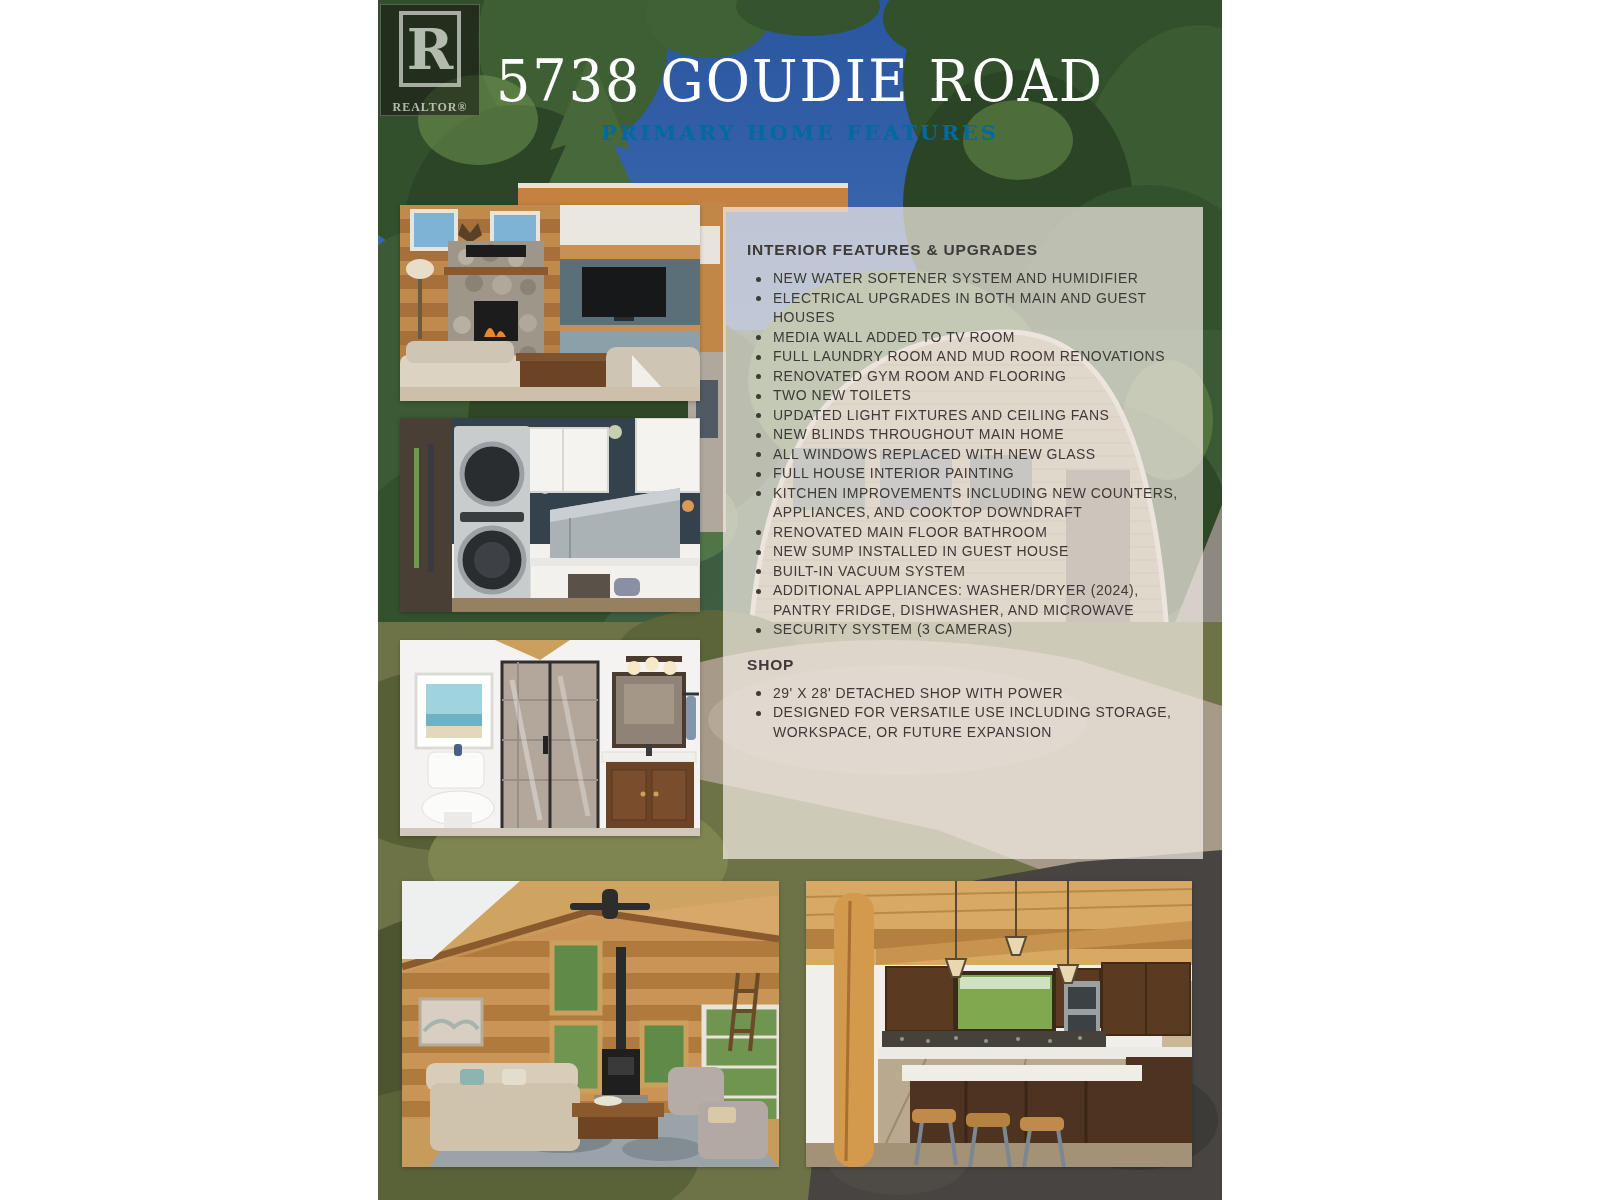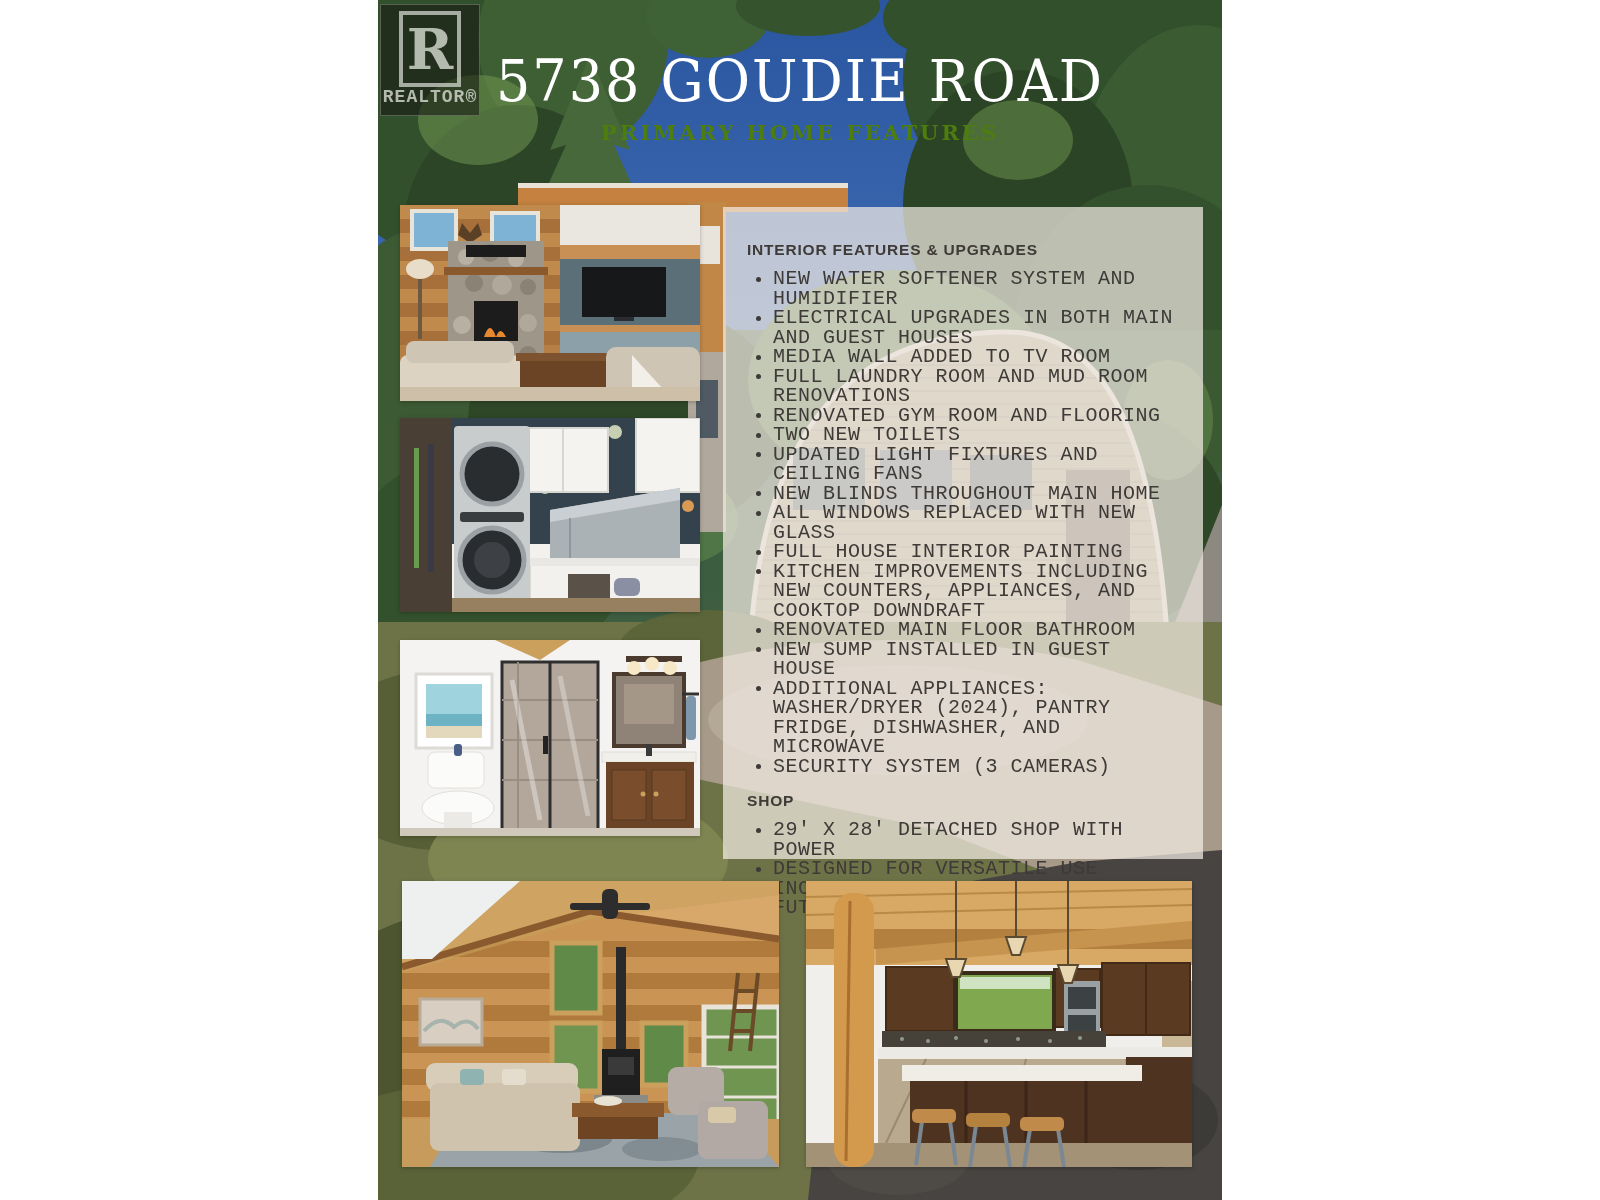--- a/index.html
+++ b/index.html
@@ -20,56 +20,55 @@
   }
   .logo-r-box{
     width:54px;height:68px;border:4px solid rgba(200,204,196,0.8);
     display:flex;align-items:center;justify-content:center;
   }
   .logo-r-box span{
     font-family:"DejaVu Serif",serif;font-weight:bold;font-size:56px;line-height:56px;
     color:rgba(205,210,200,0.85);
   }
   .logo-label{
-    margin-top:0;font-size:18px;letter-spacing:1px;font-weight:bold;
-    color:rgba(200,205,195,0.88);font-family:Liberation Mono, monospace;
+    margin-top:13px;font-size:12px;letter-spacing:1px;font-weight:bold;
+    color:rgba(200,205,195,0.88);font-family:Liberation Serif, serif;
   }
   
   .title{
     position:absolute;left:0;top:50px;width:100%;margin:0;text-align:center;
     font-family:"DejaVu Serif",serif;font-weight:400;font-size:54px;
     letter-spacing:2px;color:#ffffff;transform:scaleY(1.06);
   }
   .subtitle{
     position:absolute;left:0;top:120px;width:100%;margin:0;text-align:center;
     font-family:"DejaVu Serif",serif;font-weight:700;font-size:21px;
-    letter-spacing:3px;color:#4d7c0f;
+    letter-spacing:3px;color:#0369a1;
   }
   
   .photo{position:absolute;box-shadow:0 1px 4px rgba(0,0,0,0.25);}
   .photo svg{display:block;width:100%;height:100%;}
   .photo1{left:22px;top:205px;width:300px;height:196px;}
   .photo2{left:22px;top:418px;width:300px;height:194px;}
   .photo3{left:22px;top:640px;width:300px;height:196px;}
   .photo4{left:24px;top:881px;width:377px;height:286px;}
   .photo5{left:428px;top:881px;width:386px;height:286px;}
   
   .panel{
     position:absolute;left:345px;top:207px;width:480px;height:652px;
     background:rgba(243,235,228,0.72);
     box-sizing:border-box;padding:34px 24px 0 24px;color:#3e3a37;
   }
   .panel h3{
     margin:0 0 10px 0;font-size:15.5px;font-weight:700;letter-spacing:0.8px;
   }
   .panel ul{list-style:none;margin:0;padding:0;}
   .panel li{
-    position:relative;padding-left:26px;font-size:20px;line-height:19.5px;
+    position:relative;padding-left:26px;font-size:14px;line-height:19.5px;
     letter-spacing:0.5px;
-    font-family:Liberation Mono, monospace;
   }
   .panel li::before{
     content:"";position:absolute;left:9px;top:7.5px;width:5px;height:5px;
     border-radius:50%;background:#3e3a37;
   }
   .shop-h{margin-top:16px !important;}
 </style>
 </head>
 <body>
 
@@ -315,20 +314,21 @@
         <li class="feat">FULL LAUNDRY ROOM AND MUD ROOM RENOVATIONS</li>
         <li class="feat">RENOVATED GYM ROOM AND FLOORING</li>
         <li class="feat">TWO NEW TOILETS</li>
         <li class="feat">UPDATED LIGHT FIXTURES AND CEILING FANS</li>
         <li class="feat">NEW BLINDS THROUGHOUT MAIN HOME</li>
         <li class="feat">ALL WINDOWS REPLACED WITH NEW GLASS</li>
         <li class="feat">FULL HOUSE INTERIOR PAINTING</li>
         <li class="feat">KITCHEN IMPROVEMENTS INCLUDING NEW COUNTERS, APPLIANCES, AND COOKTOP DOWNDRAFT</li>
         <li class="feat">RENOVATED MAIN FLOOR BATHROOM</li>
         <li class="feat">NEW SUMP INSTALLED IN GUEST HOUSE</li>
+        <li class="feat">BUILT-IN VACUUM SYSTEM</li>
         <li class="feat">ADDITIONAL APPLIANCES: WASHER/DRYER (2024), PANTRY FRIDGE, DISHWASHER, AND MICROWAVE</li>
         <li class="feat">SECURITY SYSTEM (3 CAMERAS)</li>
       </ul>
     <h3 class="shop-h">SHOP</h3>
     <ul>
 
     <li class="feat">29' X 28' DETACHED SHOP WITH POWER</li>
         <li class="feat">DESIGNED FOR VERSATILE USE INCLUDING STORAGE, WORKSPACE, OR FUTURE EXPANSION</li>
       </ul>
   </div>

